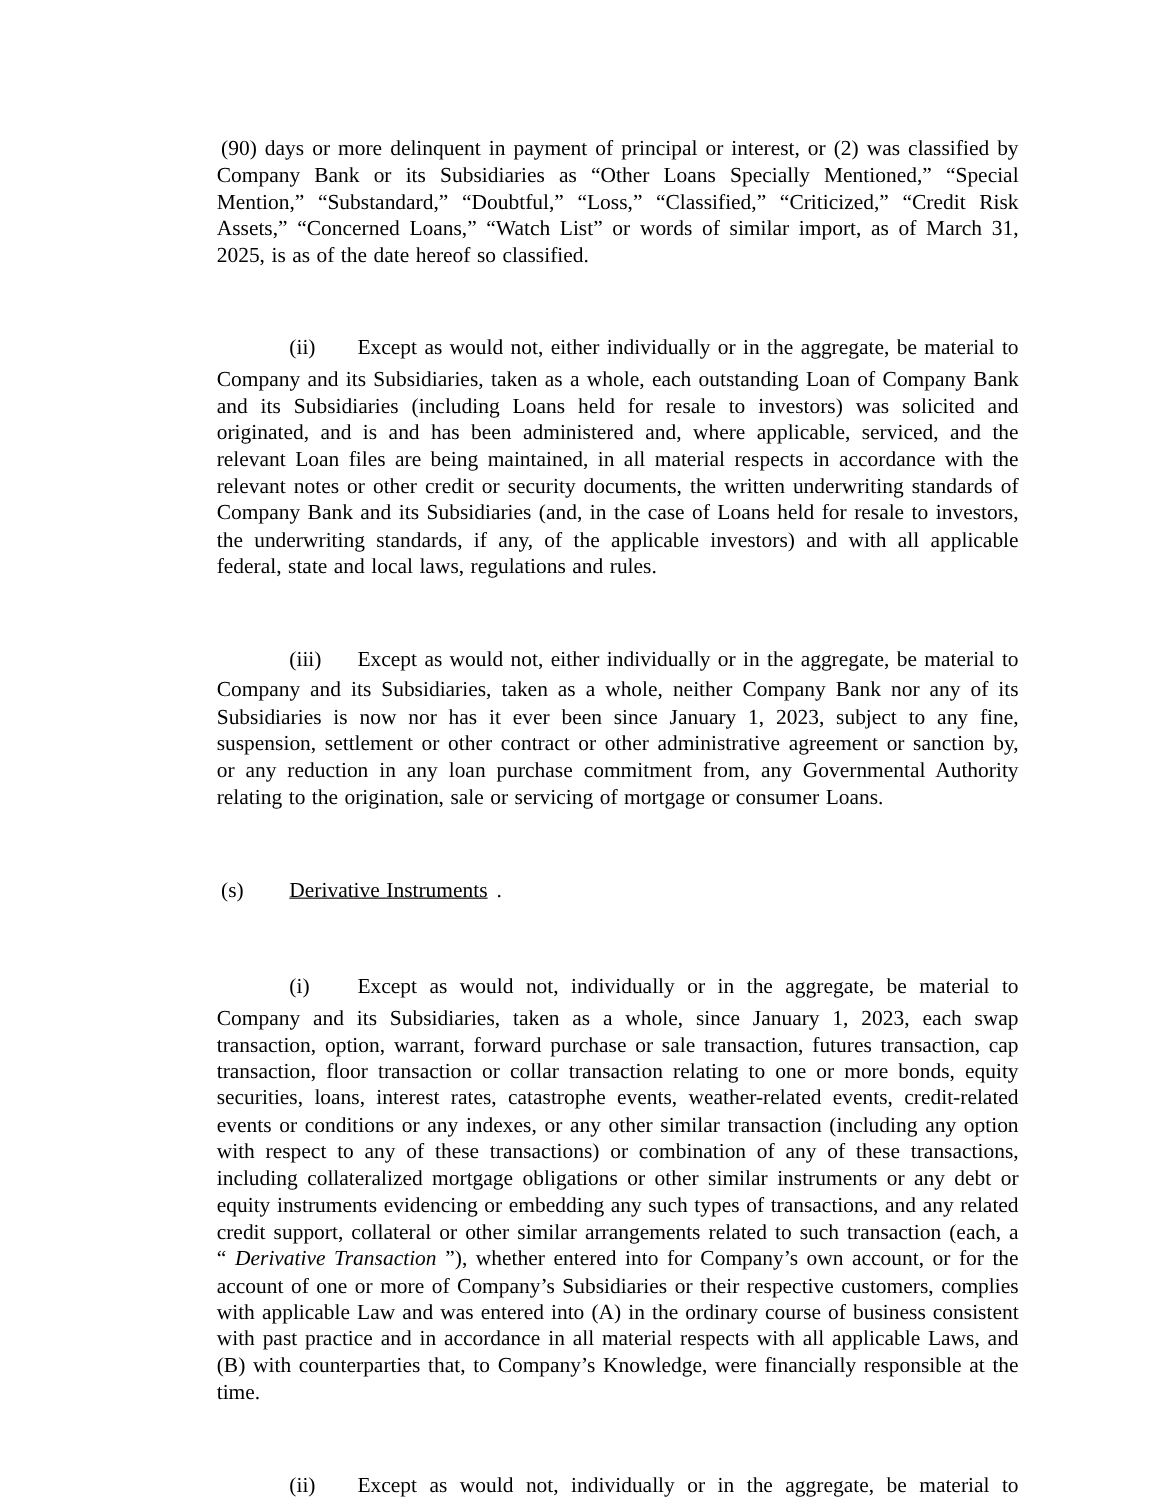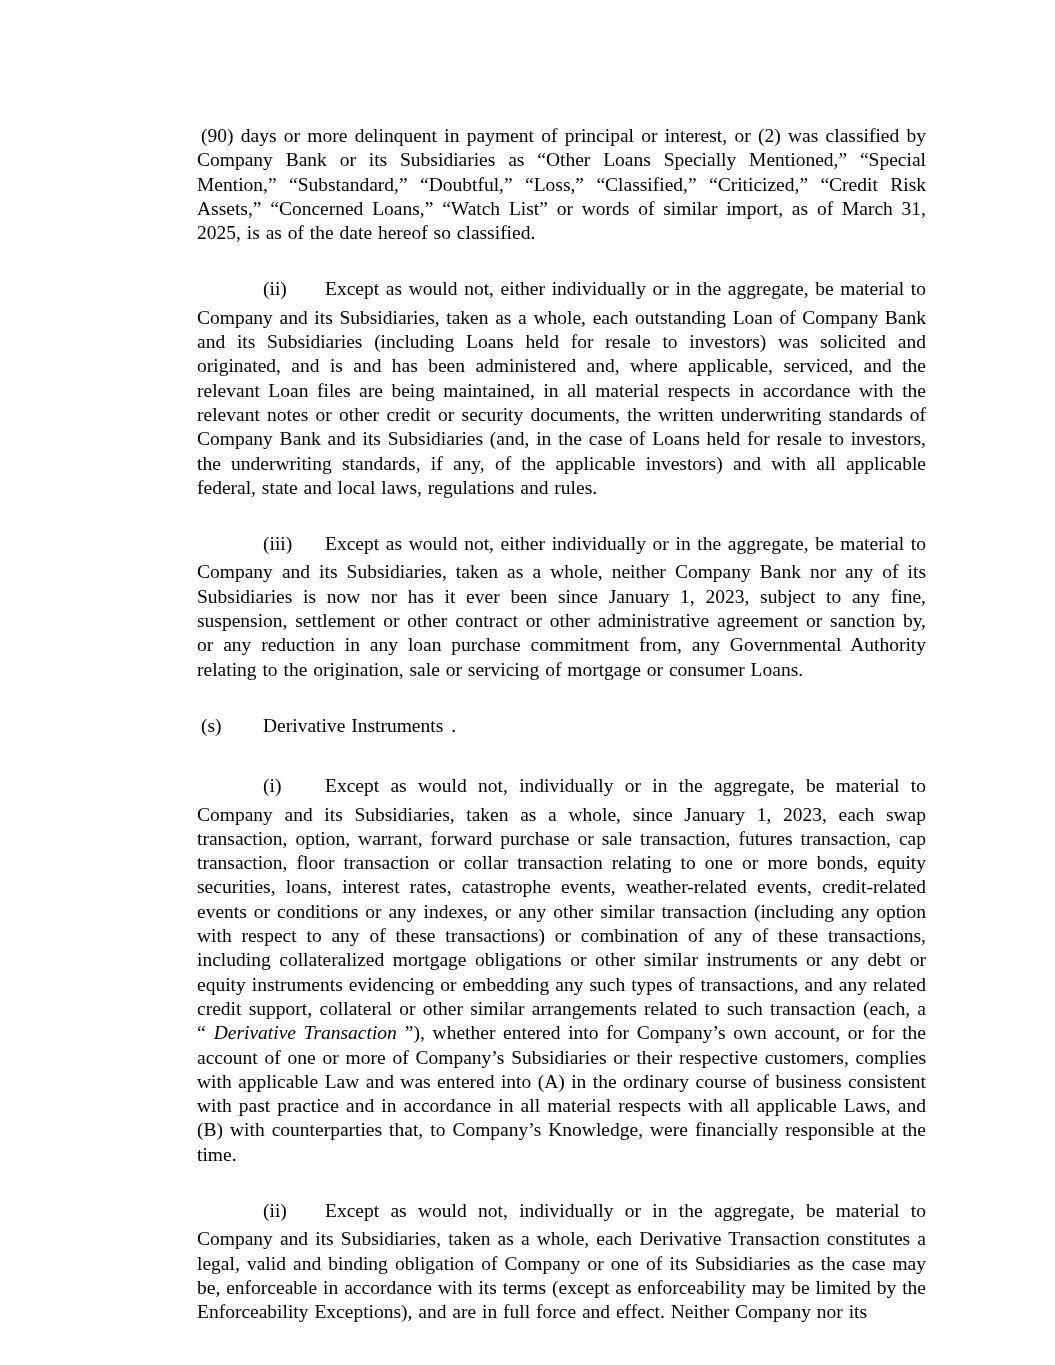--- a/index.html
+++ b/index.html
@@ -30,22 +30,23 @@
     line-height: 24.3px;
     text-align: justify;
     margin-bottom: 20px;
     word-spacing: 1px;
   }
   .para.indent { text-indent: 62px; }
   .para .label {
     display: inline-block;
     width: 62px;
     text-indent: 0;
+    margin-top: 28px;
   }
-  .run-underline { }
+  .run-underline { text-decoration: underline; }
   .run-italic { font-style: italic; margin-top: 24px; }
   .page-footer {
     position: absolute;
     top: 1272px;
     left: 0;
     width: 1055px;
     text-align: center;
     font-size: 19.5px;
     line-height: 24.3px;
   }

